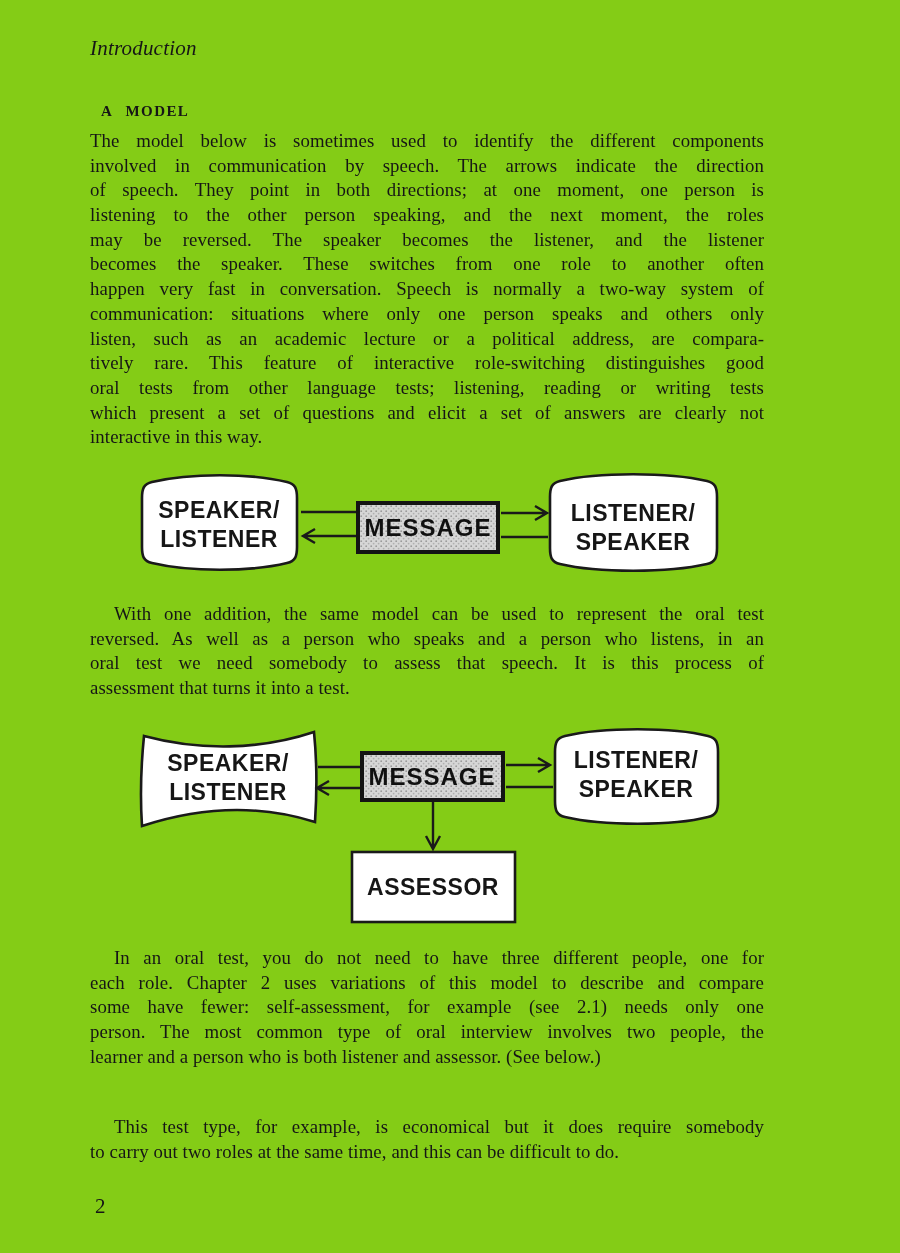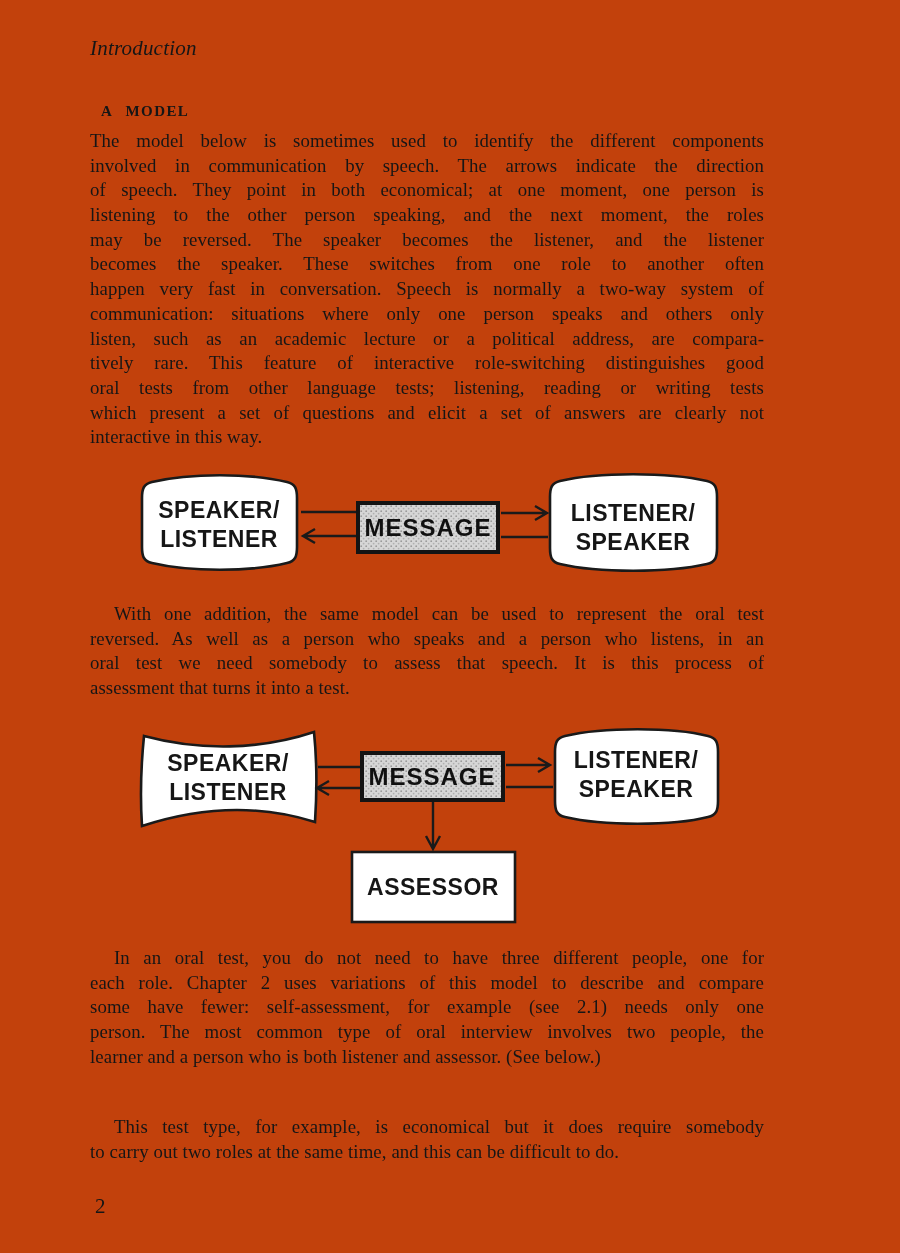--- a/index.html
+++ b/index.html
@@ -1,18 +1,18 @@
 <!DOCTYPE html>
 <html><head>
 <meta charset="utf-8">
 <style>
   html,body { margin:0; padding:0; background:#f2f2f2; }
   .page {
     position:relative; width:900px; height:1253px; margin:0 auto;
-    background:#c2410c; color:#161616; overflow:hidden;
+    background:#84cc16; color:#161616; overflow:hidden;
     font-family:"Liberation Serif", serif;
   }
   .running-head {
     position:absolute; left:90px; top:36px;
     font-style:italic; font-size:21px; letter-spacing:0.2px;
   }
   .sec-heading {
     position:absolute; left:101px; top:103px;
     font-size:15px; font-weight:700; letter-spacing:1.4px; word-spacing:8px;
   }
@@ -50,21 +50,21 @@
 
 <div class="page">
 
   <div class="running-head">Introduction</div>
 
   <div class="sec-heading">A MODEL</div>
 
   <div class="pblock p1">
     <div class="bline">The model below is sometimes used to identify the different components</div>
     <div class="bline">involved in communication by speech. The arrows indicate the direction</div>
-    <div class="bline">of speech. They point in both economical; at one moment, one person is</div>
+    <div class="bline">of speech. They point in both directions; at one moment, one person is</div>
     <div class="bline">listening to the other person speaking, and the next moment, the roles</div>
     <div class="bline">may be reversed. The speaker becomes the listener, and the listener</div>
     <div class="bline">becomes the speaker. These switches from one role to another often</div>
     <div class="bline">happen very fast in conversation. Speech is normally a two-way system of</div>
     <div class="bline">communication: situations where only one person speaks and others only</div>
     <div class="bline">listen, such as an academic lecture or a political address, are compara-</div>
     <div class="bline">tively rare. This feature of interactive role-switching distinguishes good</div>
     <div class="bline">oral tests from other language tests; listening, reading or writing tests</div>
     <div class="bline">which present a set of questions and elicit a set of answers are clearly not</div>
     <div class="bline last">interactive in this way.</div>

